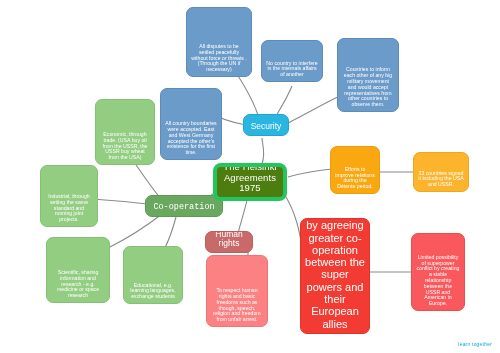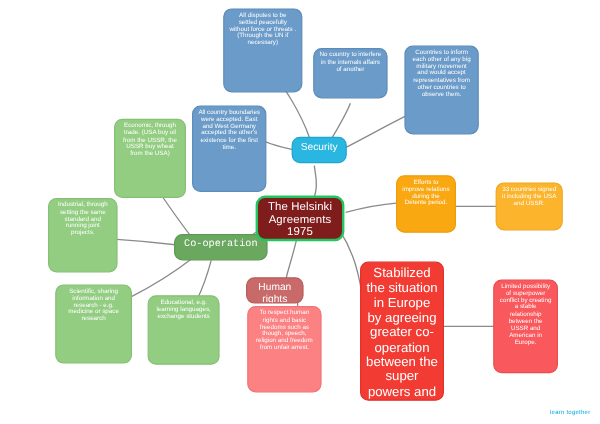--- a/index.html
+++ b/index.html
@@ -20,33 +20,33 @@
     left: 0;
     top: 0;
     width: 500px;
     height: 353px;
     pointer-events: none;
   }
   .node {
     position: absolute;
     box-sizing: border-box;
     display: flex;
-    align-items: flex-start;
+    align-items: flex-end;
     justify-content: center;
     text-align: center;
     color: #ffffff;
     border-radius: 7px;
     padding: 3px 4px;
     line-height: 1.12;
     overflow: hidden;
     word-wrap: break-word;
   }
   .node.root {
-    background: #7f1d1d;
-    border: 2px solid #22c55e;
+    background: #4d7c0f;
+    border: 4px solid #22c55e;
     font-size: 9.5px;
     border-radius: 8px;
     letter-spacing: .1px;
   }
   .node.cat-security {
     background: #29b6e0;
     border: 1px solid #1fa6cf;
     font-size: 8.5px;
   }
   .node.cat-coop {

